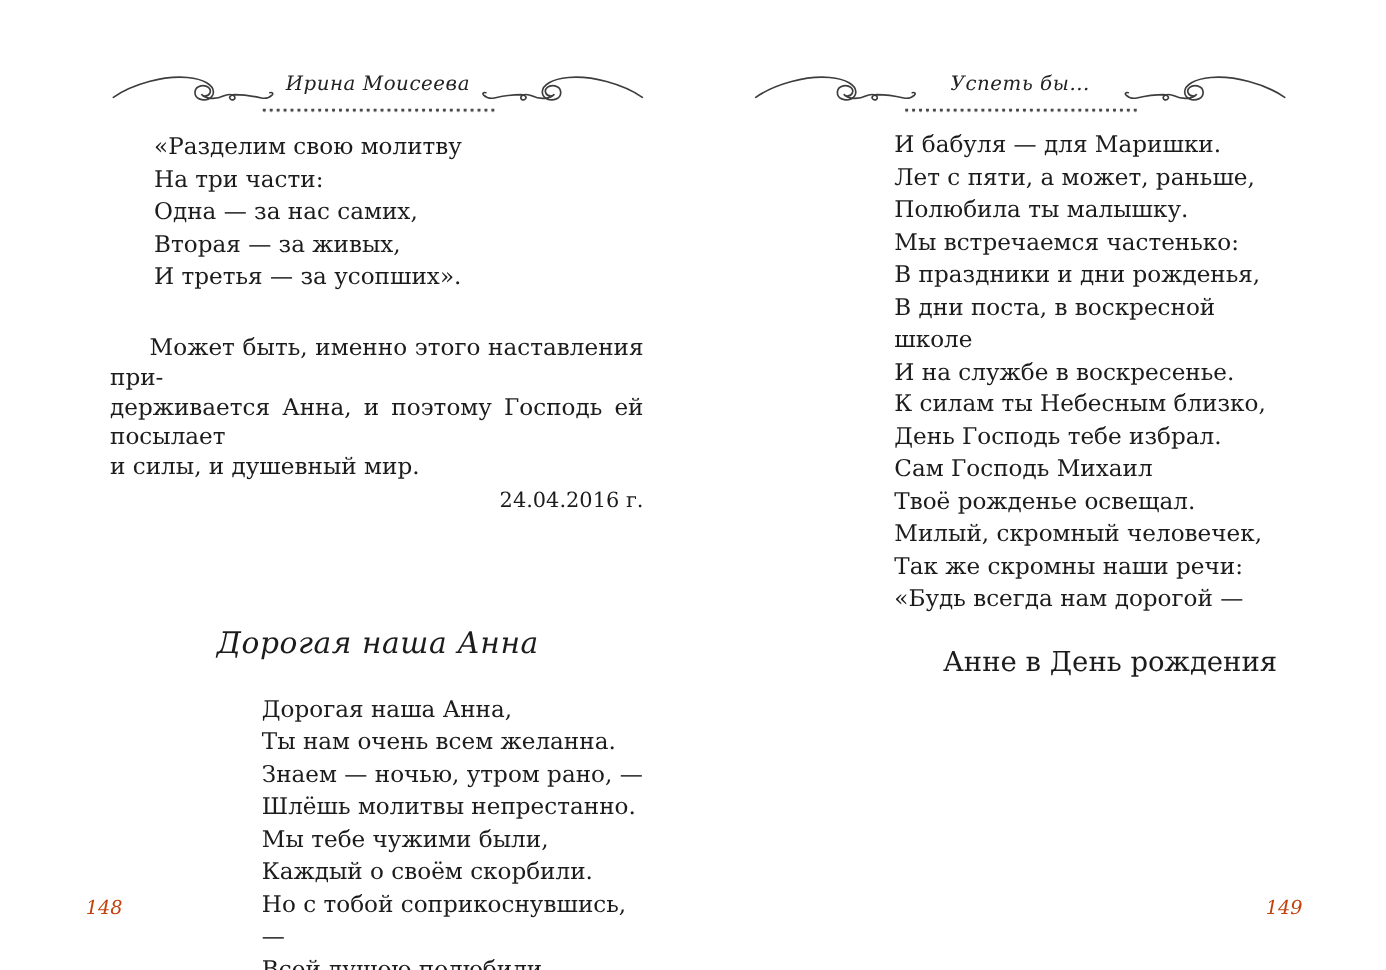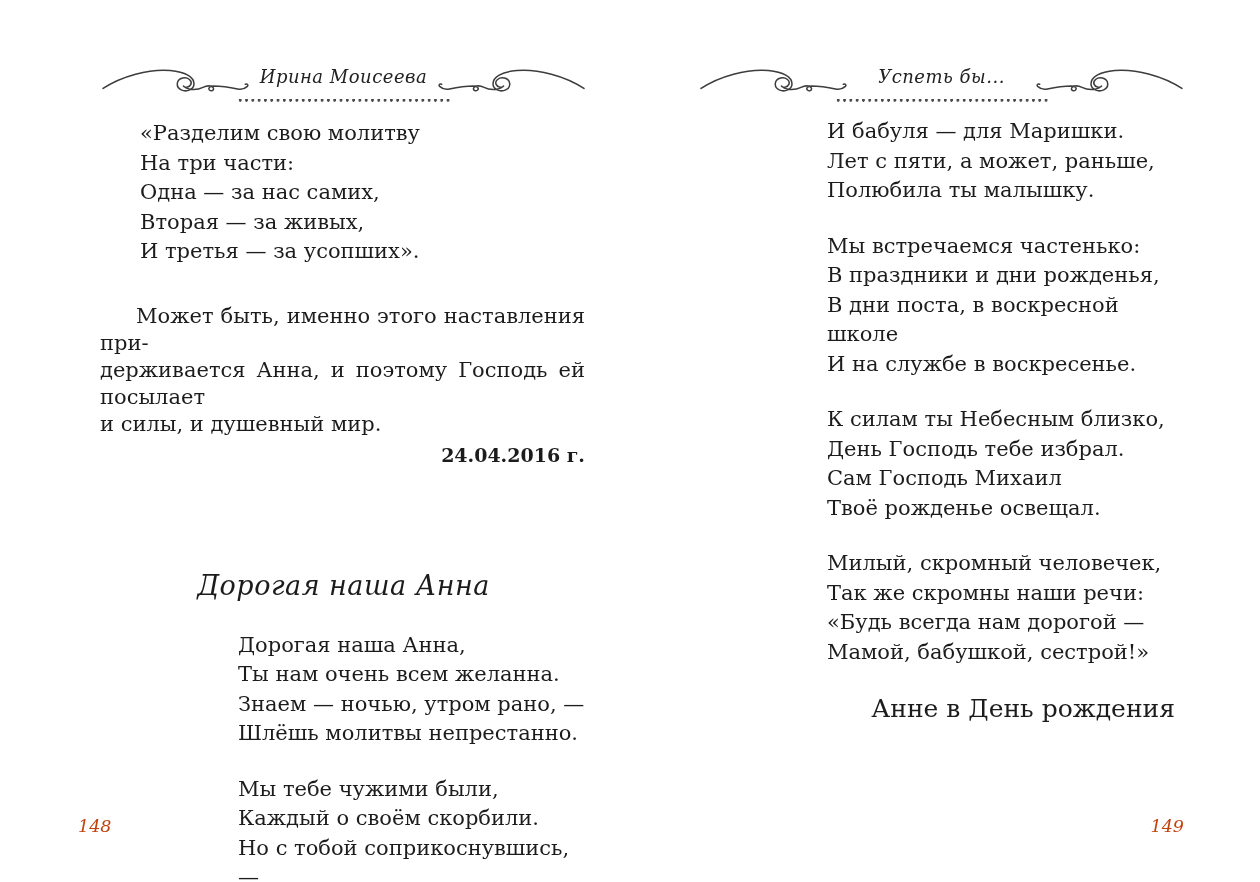--- a/index.html
+++ b/index.html
@@ -10,21 +10,21 @@
     color: #1c1c1c;
     font-family: "DejaVu Serif", serif;
     overflow: hidden;
   }
   .page {
     position: absolute;
     top: 60px;
     width: 487px;
   }
   .page-left  { left: 100px; }
-  .page-right { left: 698px; }
+  .page-right { left: 684px; }
 
   .running-header {
     display: flex;
     align-items: center;
     justify-content: space-between;
     height: 38px;
   }
   .flourish { width: 152px; height: 36px; flex: 0 0 auto; }
   .flourish.mirrored { transform: scaleX(-1); }
   .header-title {
@@ -56,38 +56,37 @@
     font-size: 21px;
     line-height: 27px;
   }
   .prose-line.just { text-align: justify; text-align-last: justify; }
   .prose-line.first { text-indent: 36px; }
   .date-line {
     margin-top: 6px;
     padding-right: 2px;
     text-align: right;
     font-size: 19px;
-    font-weight: bold;
   }
   .poem-title {
     margin-top: 104px;
     text-align: center;
     font-style: italic;
     font-size: 27px;
     letter-spacing: 0.5px;
   }
   .stanza {
     font-size: 21px;
     line-height: 29.5px;
   }
   .page-left  .stanza { margin-left: 138px; }
   .page-right .stanza { margin-left: 129px; }
   .page-left  .stanza.s-first { margin-top: 30px; }
   .page-right .stanza.s-first { margin-top: 14px; }
-  .stanza + .stanza { margin-top: 26px; }
+  .stanza + .stanza { }
 
   .dedication {
     margin-top: 27px;
     padding-right: 10px;
     text-align: right;
     font-size: 25px;
     line-height: 30px;
   }
   .dedication-date {
     padding-right: 10px;
@@ -185,20 +184,19 @@
   <div class="stanza">
     <div>К силам ты Небесным близко,</div>
     <div>День Господь тебе избрал.</div>
     <div>Сам Господь Михаил</div>
     <div>Твоё рожденье освещал.</div>
   </div>
   <div class="stanza">
     <div>Милый, скромный человечек,</div>
     <div>Так же скромны наши речи:</div>
     <div>«Будь всегда нам дорогой —</div>
-    <div>Мамой, бабушкой, сестрой!»</div>
   </div>
 
   <div class="dedication">Анне в День рождения</div>
 </div>
 
 <div class="page-number pn-left">148</div>
 <div class="page-number pn-right">149</div>
 
 </body></html>

